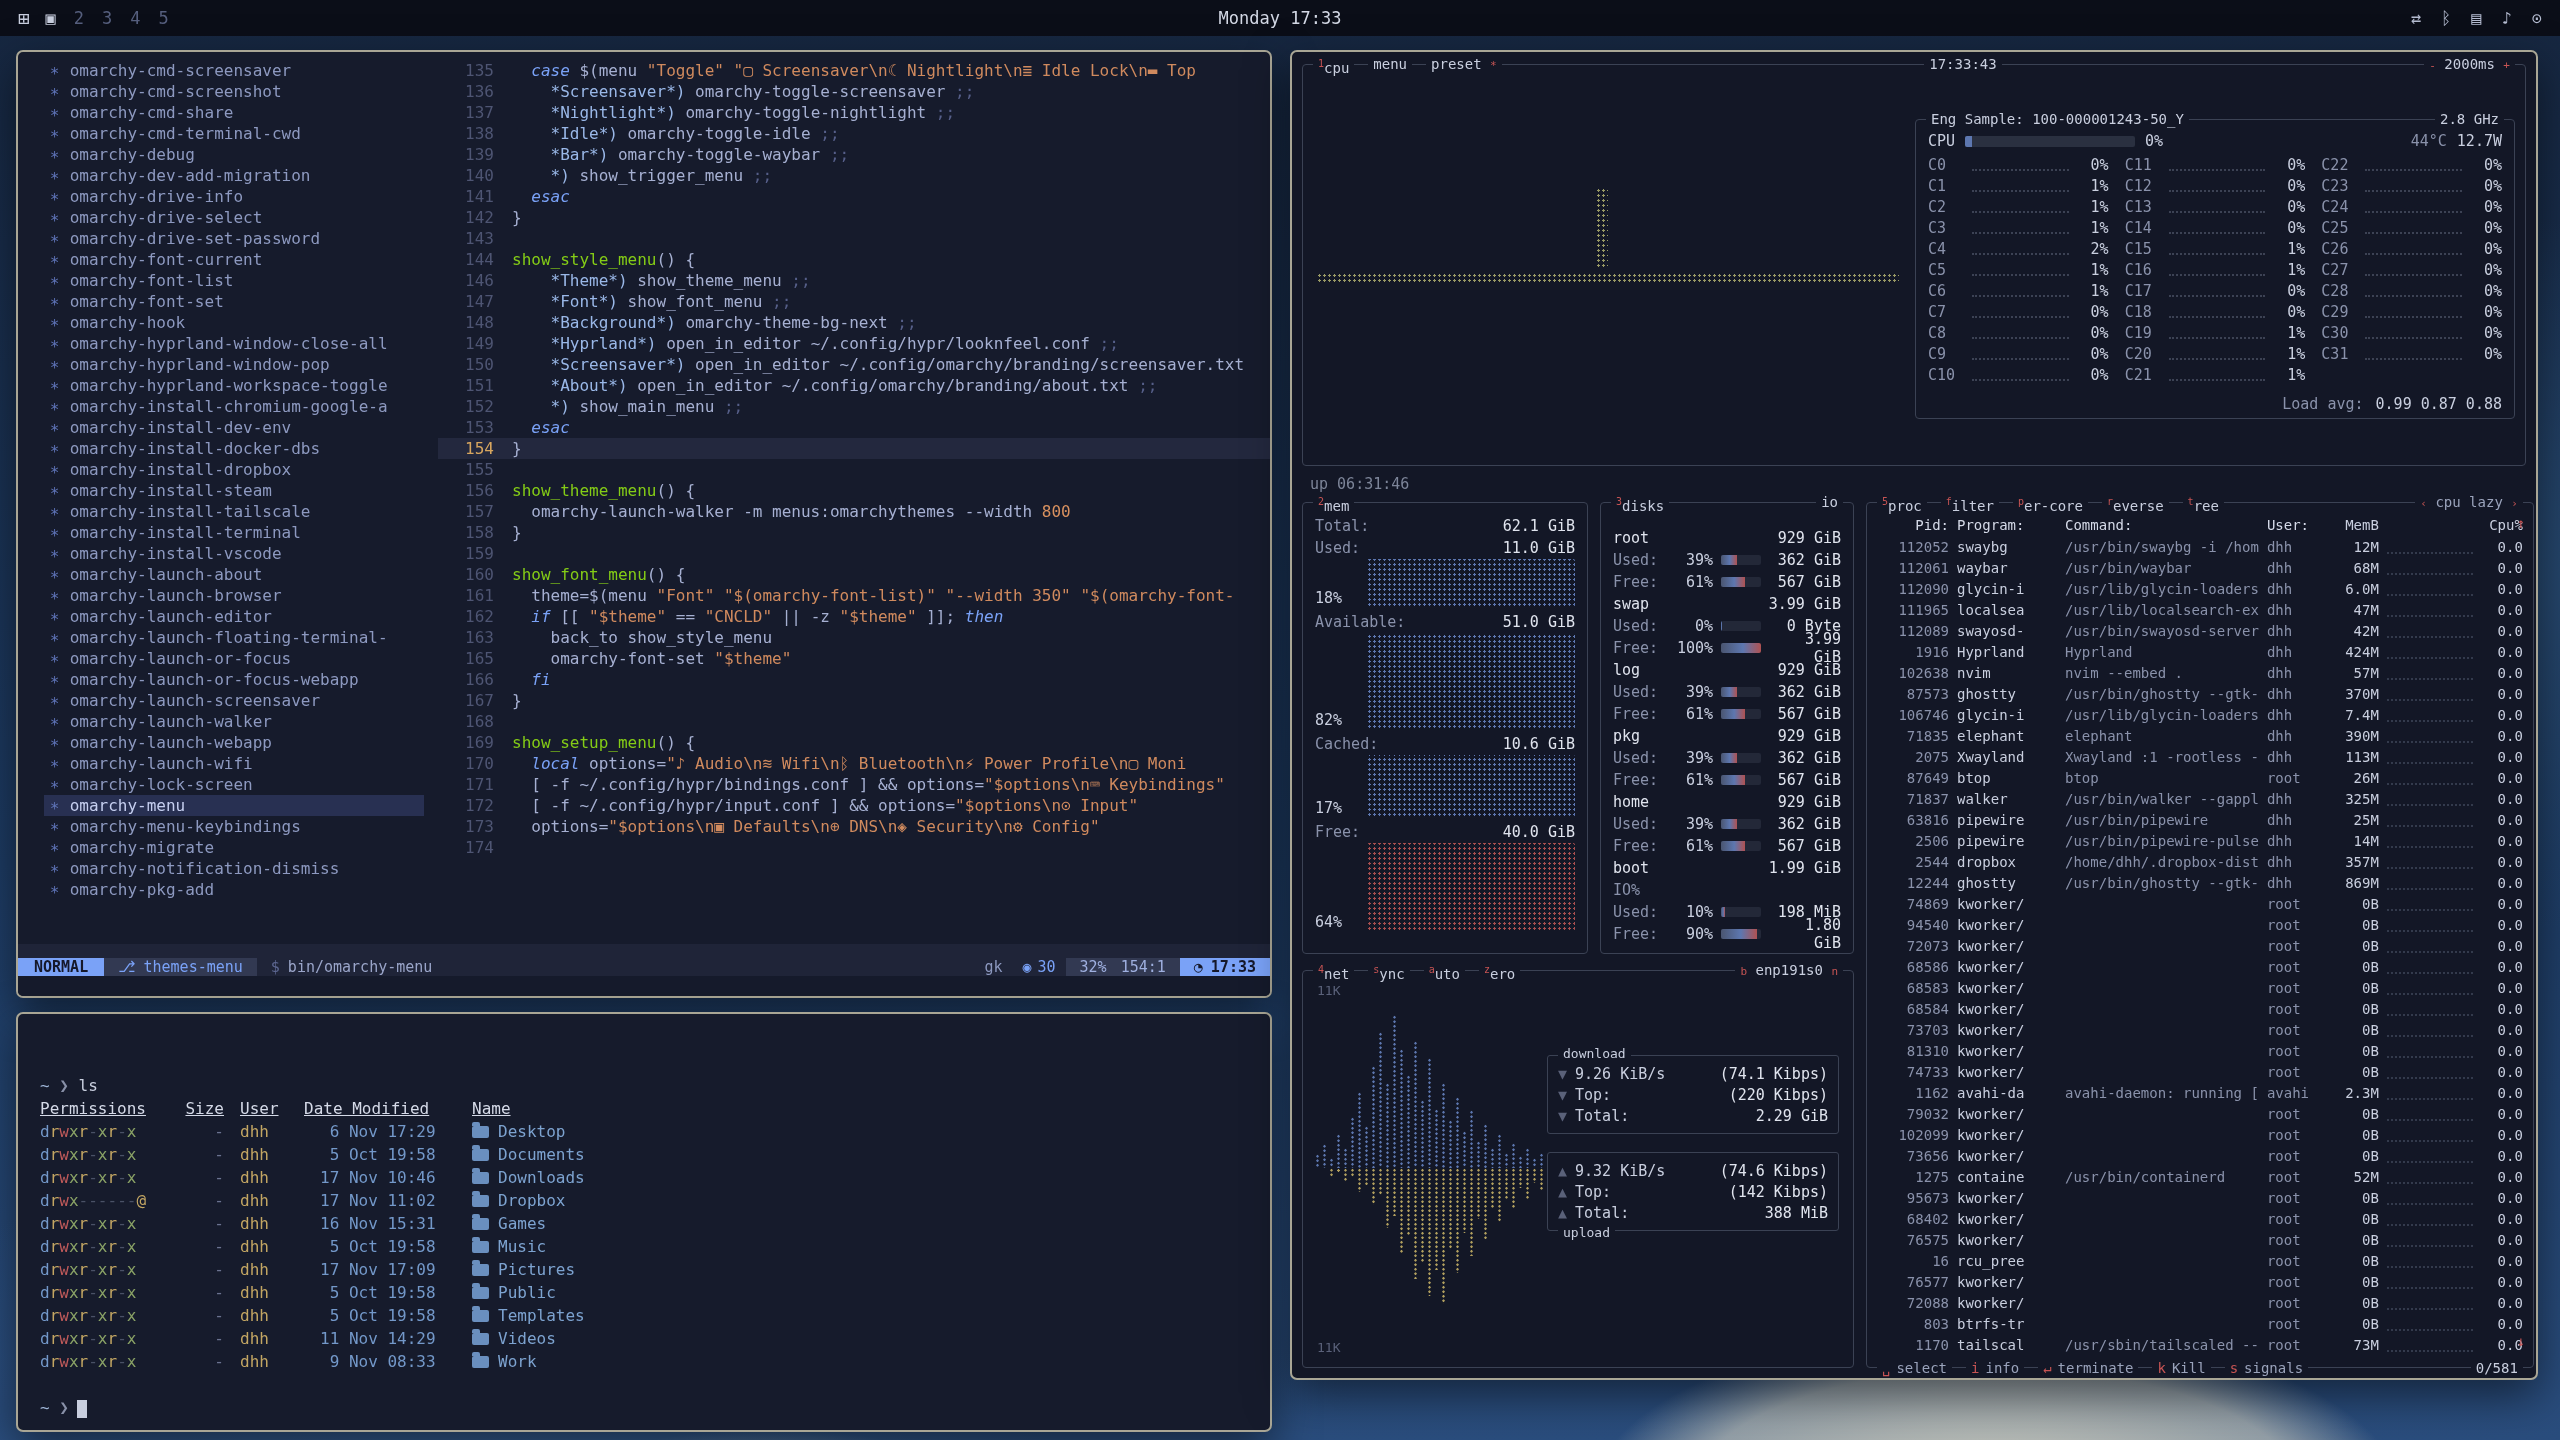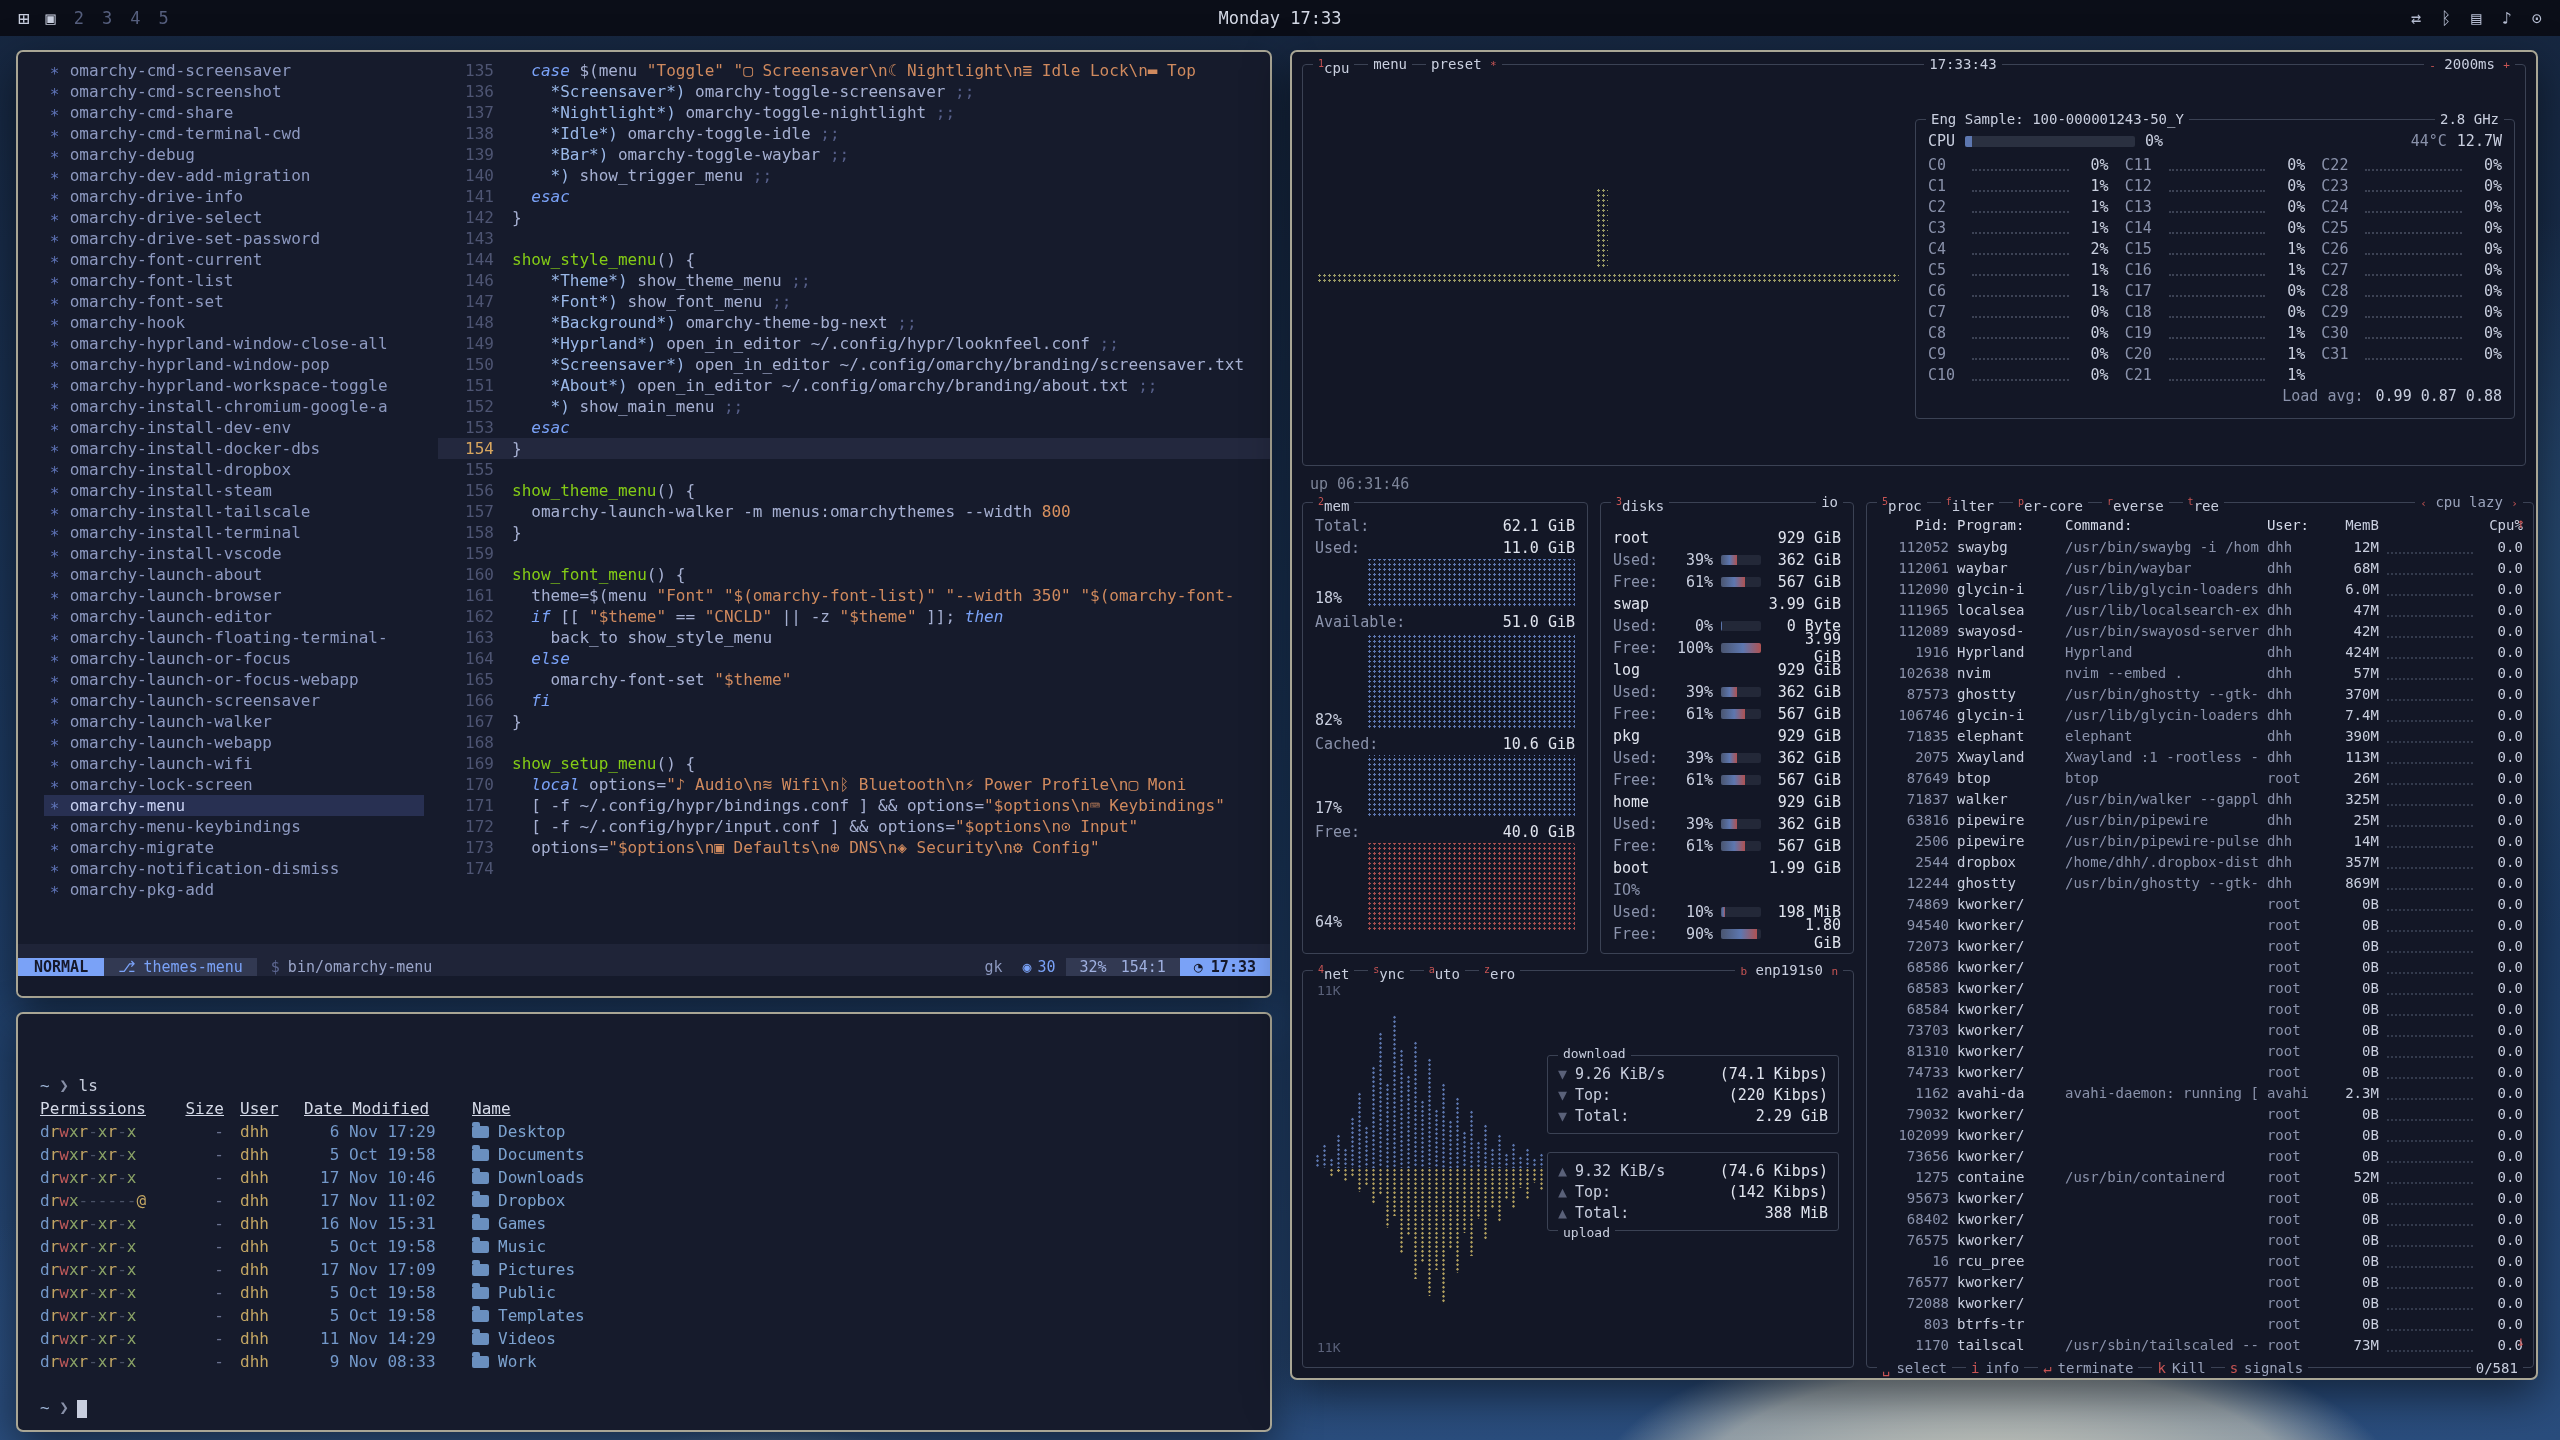--- a/index.html
+++ b/index.html
@@ -93,21 +93,21 @@
   .core-box{width:600px;height:300px;margin-top:46px;flex:none;padding:10px 12px 6px;box-sizing:border-box;}
   .core-head{display:flex;align-items:center;height:22px;gap:10px;}
   .cpu-meter{width:170px;height:11px;background:#2a3040;border-radius:2px;position:relative;overflow:hidden;}
   .cpu-meter i{position:absolute;left:0;top:0;bottom:0;width:4%;background:#5d77b0;}
   .core-grid{margin-top:2px;}
   .core-row{display:grid;grid-template-columns:1fr 1fr 1fr;column-gap:16px;height:21px;align-items:center;}
   .core-cell{display:flex;align-items:center;}
   .cname{color:#8a92ab;width:38px;}
   .cleader{flex:1;height:10px;border-bottom:2px dotted #3c4254;margin:0 6px;}
   .cpct{color:#c9cfdf;width:34px;text-align:right;}
-  .load-row{display:flex;justify-content:flex-end;gap:12px;height:22px;align-items:center;}
+  .load-row{display:flex;justify-content:flex-end;gap:12px;height:22px;align-items:center;margin-top:8px;}
   .up-row{height:24px;line-height:24px;color:#7d8599;padding-left:8px;flex:none;font-size:15px;}
   
   .bottom-row{flex:1;display:flex;gap:12px;min-height:0;}
   .left-col{width:552px;flex:none;display:flex;flex-direction:column;gap:16px;}
   .md-row{height:452px;flex:none;display:flex;gap:12px;}
   .mem-box{width:286px;flex:none;padding:12px 12px 8px;box-sizing:border-box;}
   .mrow{display:flex;justify-content:space-between;height:22px;line-height:22px;}
   .mlabel{color:#8a92ab;} .mval{color:#e0e4ee;}
   .mgraph-row{display:flex;align-items:flex-end;margin-bottom:4px;}
   .mpct{width:52px;color:#c9cfdf;flex:none;}
@@ -248,21 +248,20 @@
           <div class="cline cur"><span class="lnum">154</span><span class="lcontent"><span class="seg-t">}</span></span></div>
           <div class="cline"><span class="lnum">155</span><span class="lcontent"></span></div>
           <div class="cline"><span class="lnum">156</span><span class="lcontent"><span class="seg-f">show_theme_menu</span><span class="seg-t">() {</span></span></div>
           <div class="cline"><span class="lnum">157</span><span class="lcontent"><span class="seg-t">  omarchy-launch-walker -m menus:omarchythemes --width </span><span class="seg-n">800</span></span></div>
           <div class="cline"><span class="lnum">158</span><span class="lcontent"><span class="seg-t">}</span></span></div>
           <div class="cline"><span class="lnum">159</span><span class="lcontent"></span></div>
           <div class="cline"><span class="lnum">160</span><span class="lcontent"><span class="seg-f">show_font_menu</span><span class="seg-t">() {</span></span></div>
           <div class="cline"><span class="lnum">161</span><span class="lcontent"><span class="seg-t">  theme=$(menu </span><span class="seg-s">"Font"</span><span class="seg-t"> </span><span class="seg-s">"$(omarchy-font-list)"</span><span class="seg-t"> </span><span class="seg-s">"--width 350"</span><span class="seg-t"> </span><span class="seg-s">"$(omarchy-font-</span></span></div>
           <div class="cline"><span class="lnum">162</span><span class="lcontent"><span class="seg-k">  if</span><span class="seg-t"> [[ </span><span class="seg-s">"$theme"</span><span class="seg-t"> == </span><span class="seg-s">"CNCLD"</span><span class="seg-t"> || -z </span><span class="seg-s">"$theme"</span><span class="seg-t"> ]]; </span><span class="seg-k">then</span></span></div>
           <div class="cline"><span class="lnum">163</span><span class="lcontent"><span class="seg-t">    back_to show_style_menu</span></span></div>
-          <div class="cline"><span class="lnum">164</span><span class="lcontent"><span class="seg-k">  else</span></span></div>
           <div class="cline"><span class="lnum">165</span><span class="lcontent"><span class="seg-t">    omarchy-font-set </span><span class="seg-s">"$theme"</span></span></div>
           <div class="cline"><span class="lnum">166</span><span class="lcontent"><span class="seg-k">  fi</span></span></div>
           <div class="cline"><span class="lnum">167</span><span class="lcontent"><span class="seg-t">}</span></span></div>
           <div class="cline"><span class="lnum">168</span><span class="lcontent"></span></div>
           <div class="cline"><span class="lnum">169</span><span class="lcontent"><span class="seg-f">show_setup_menu</span><span class="seg-t">() {</span></span></div>
           <div class="cline"><span class="lnum">170</span><span class="lcontent"><span class="seg-k">  local</span><span class="seg-t"> options=</span><span class="seg-s">"♪ Audio\n≋ Wifi\nᛒ Bluetooth\n⚡ Power Profile\n▢ Moni</span></span></div>
           <div class="cline"><span class="lnum">171</span><span class="lcontent"><span class="seg-t">  [ -f ~/.config/hypr/bindings.conf ] &amp;&amp; options=</span><span class="seg-s">"$options\n⌨ Keybindings"</span></span></div>
           <div class="cline"><span class="lnum">172</span><span class="lcontent"><span class="seg-t">  [ -f ~/.config/hypr/input.conf ] &amp;&amp; options=</span><span class="seg-s">"$options\n⊙ Input"</span></span></div>
           <div class="cline"><span class="lnum">173</span><span class="lcontent"><span class="seg-t">  options=</span><span class="seg-s">"$options\n▣ Defaults\n⊕ DNS\n◈ Security\n⚙ Config"</span></span></div>
           <div class="cline"><span class="lnum">174</span><span class="lcontent"></span></div>

